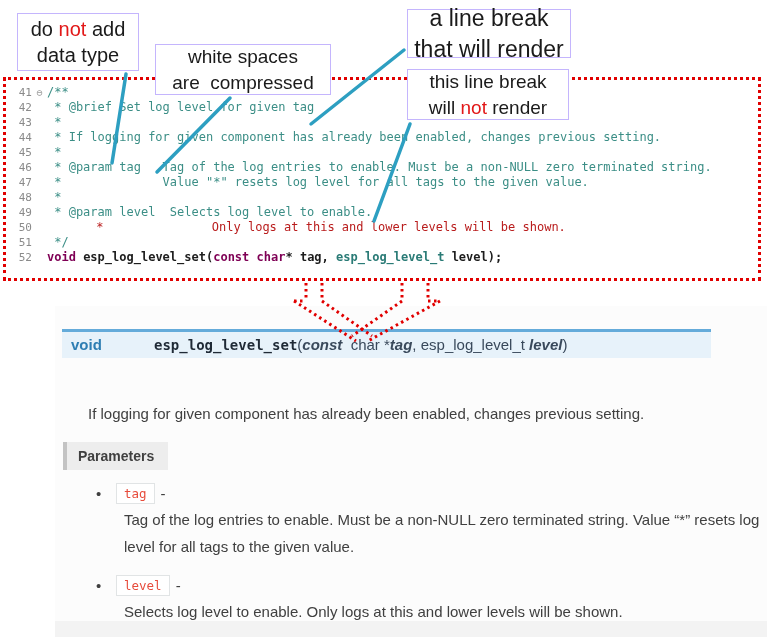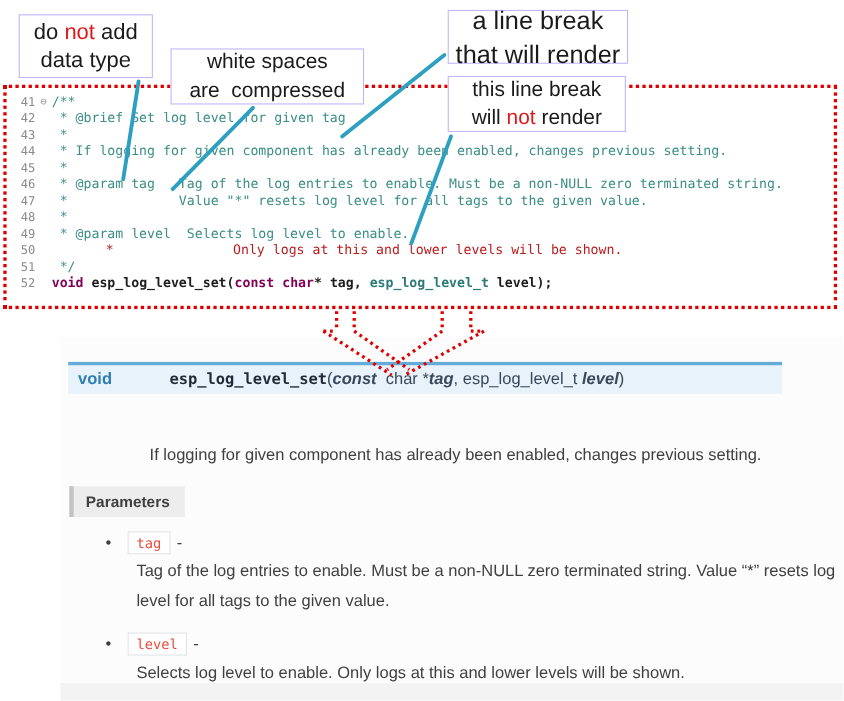--- a/index.html
+++ b/index.html
@@ -34,21 +34,21 @@
   .docs-bg{position:absolute;left:55px;top:306px;width:712px;height:331px;background:#fcfcfc;}
   .docs-strip{position:absolute;left:55px;top:621px;width:712px;height:16px;background:#f3f3f3;}
   .sig{position:absolute;left:62px;top:329px;width:640px;height:26px;
        border-top:3px solid #64abda;background:#e7f2fa;padding-left:9px;
        line-height:26px;font-size:15px;color:#39495b;white-space:pre;}
   .sg-kw{color:#2e7eb3;font-weight:bold;}
   .sg-name{font-family:"DejaVu Sans Mono",monospace;font-weight:bold;color:#1f2a36;font-size:14px;margin-left:48px;}
   .sg-em{font-style:italic;font-weight:600;}
   .docs-p{position:absolute;color:#404040;font-size:15px;}
   .brief{left:88px;top:371px;}
-  .desc{left:88px;top:405px;margin-left:48px;}
+  .desc{left:88px;top:405px;}
   .rubric{position:absolute;left:63px;top:442px;display:inline-block;
           background:#ededed;border-left:4px solid #c3c3c3;padding:6px 14px 6px 11px;
           font-weight:bold;font-size:14px;color:#404040;}
   .param-list{position:absolute;left:96px;top:478px;width:660px;}
   .param-item{margin-top:3px;}
   .param-item + .param-item{margin-top:13px;}
   .chip-row{height:24px;display:flex;align-items:center;color:#404040;font-size:15px;}
   .bullet{width:20px;color:#404040;font-size:15px;}
   .chip{display:inline-block;font-family:"DejaVu Sans Mono",monospace;font-size:12.5px;
         color:#e74c3c;background:#ffffff;border:1px solid #e1e4e5;padding:2px 7px;

